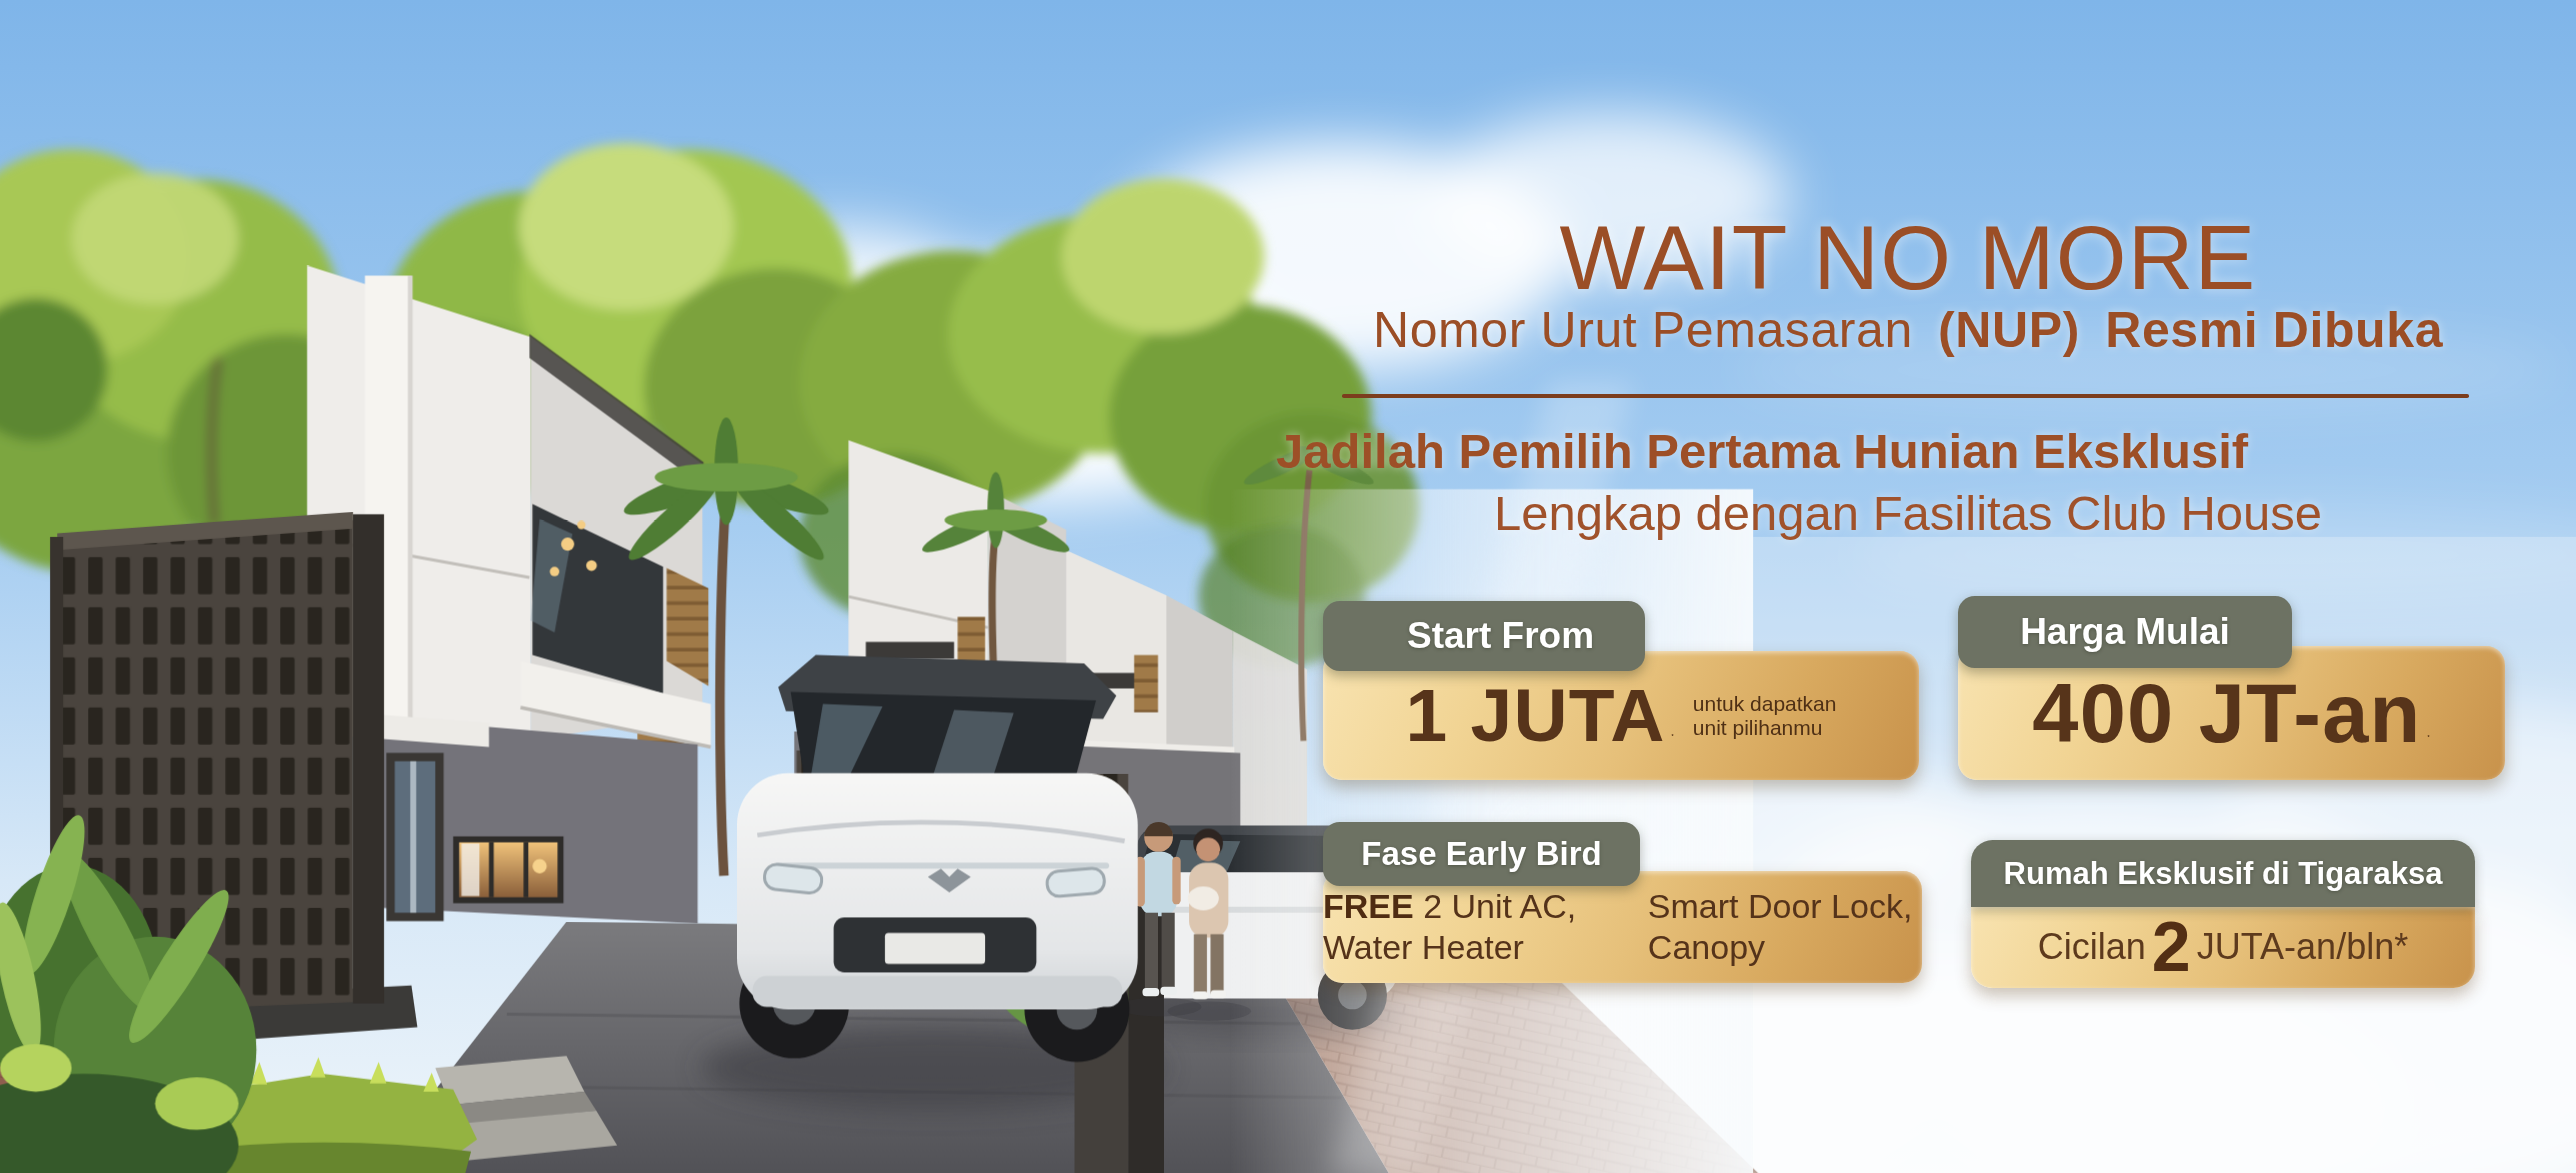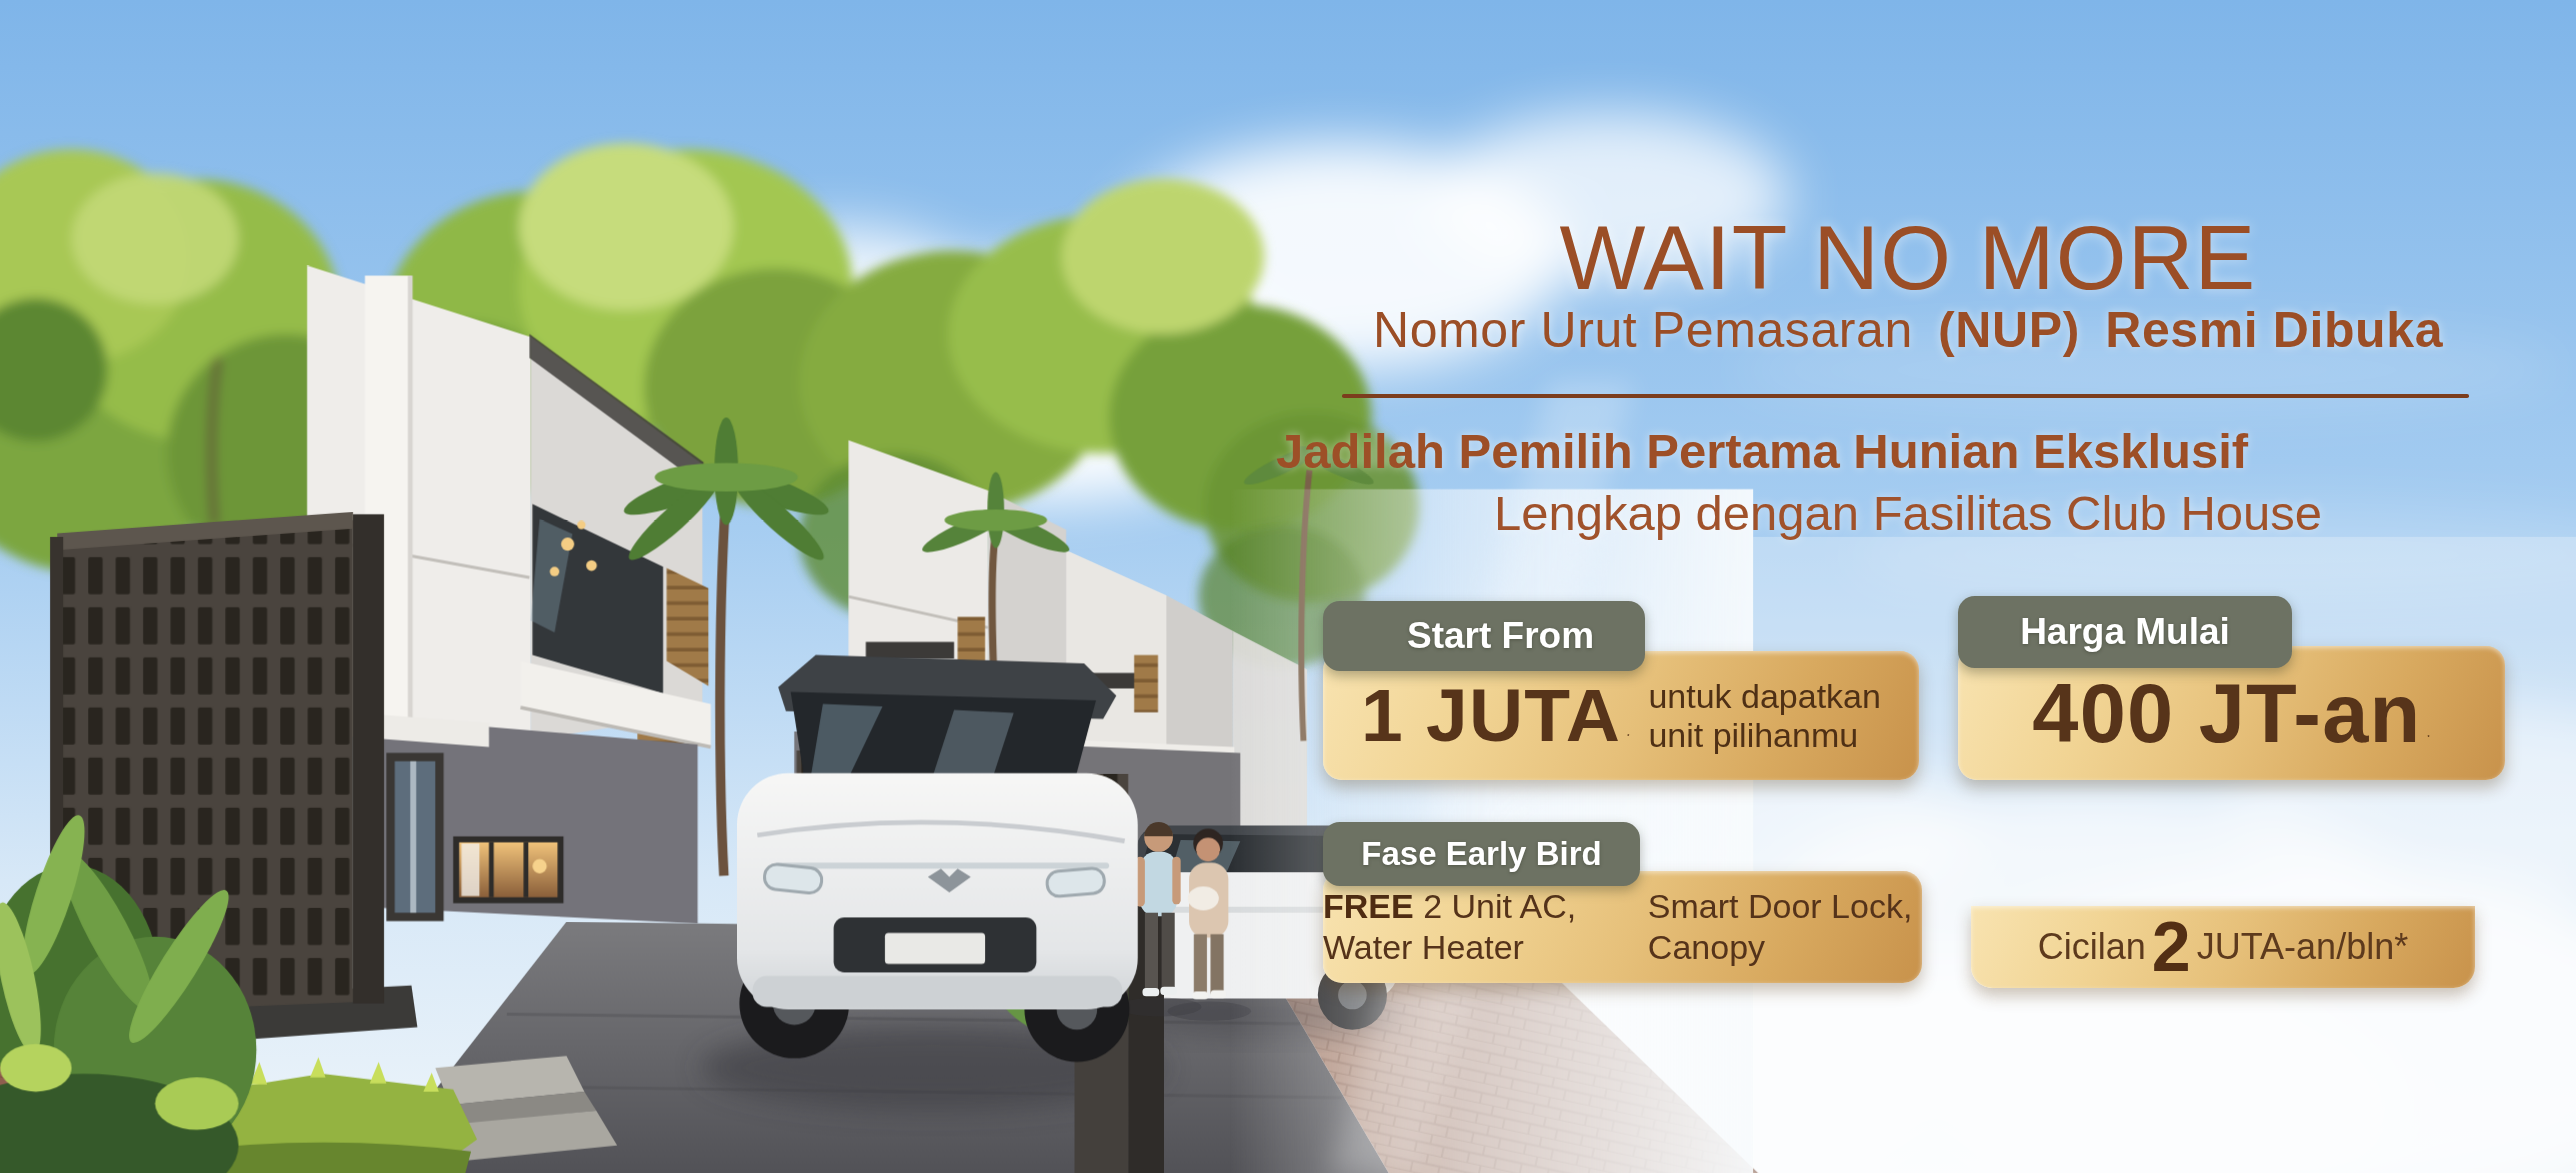--- a/index.html
+++ b/index.html
@@ -46,21 +46,21 @@
     font-size:34px;line-height:1.22;color:#55331a;font-weight:500;}
   .hdr4{position:absolute;left:1971px;top:840px;width:504px;height:67px;
     background:#6d7263;border-radius:21.5px 21.5px 0 0;color:#fff;font-weight:700;
     font-size:31px;display:flex;align-items:center;justify-content:center;z-index:3;
     box-shadow:0 3.6px 10.7px rgba(50,55,35,.3);text-shadow:0 1.2px 3.6px rgba(40,45,30,.4);}
   .body4{left:1971px;top:906px;width:504px;height:82px;border-radius:0 0 21.5px 21.5px;
     display:flex;align-items:center;justify-content:center;gap:6px;}
   .amt{font-size:75px;font-weight:800;color:#57341a;letter-spacing:1.2px;line-height:1;}
   .amt2{font-size:83px;font-weight:800;color:#57341a;letter-spacing:1.2px;line-height:1;}
   .ast{font-size:.55em;font-weight:800;vertical-align:.55em;margin-left:6px;color:#4f2e14;}
-  .notes{font-size:34px;line-height:1.14;color:#4f3015;font-weight:500;text-align:left;}
+  .notes{font-size:21px;line-height:1.14;color:#4f3015;font-weight:500;text-align:left;}
   .free{font-weight:800;color:#4f2c12;}
   .ins-prefix,.ins-suffix{font-size:36px;color:#5d3a1d;font-weight:500;}
   .ins-big{font-size:70px;font-weight:800;color:#532f14;line-height:.8;}
 </style>
 </head>
 <body>
 
 <div class="stage">
 
   <svg class="scene" viewBox="0 0 4320 1968" preserveAspectRatio="none">
@@ -383,20 +383,23 @@
   <div class="tab tab3">
     <span>Fase Early Bird</span>
   </div>
   <div class="gold card3">
     <div>
       <span class="free">FREE</span><span> 2 Unit AC, Water Heater</span>
     </div>
     <div>Smart Door Lock, Canopy</div>
   </div>
 
+  <div class="hdr4">
+    <span>Rumah Eksklusif di Tigaraksa</span>
+  </div>
   <div class="gold body4">
     <span class="ins-prefix">Cicilan</span>
     <span class="ins-big">2</span>
     <span class="ins-suffix">JUTA-an/bln*</span>
   </div>
 
 </div>
 
 
 </body></html>

